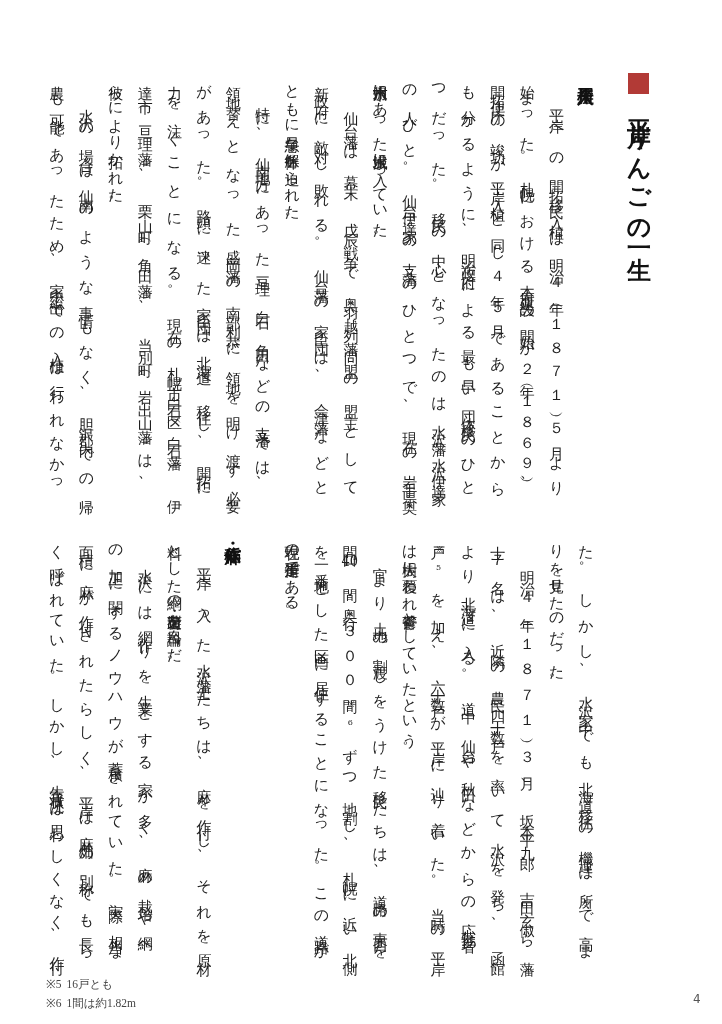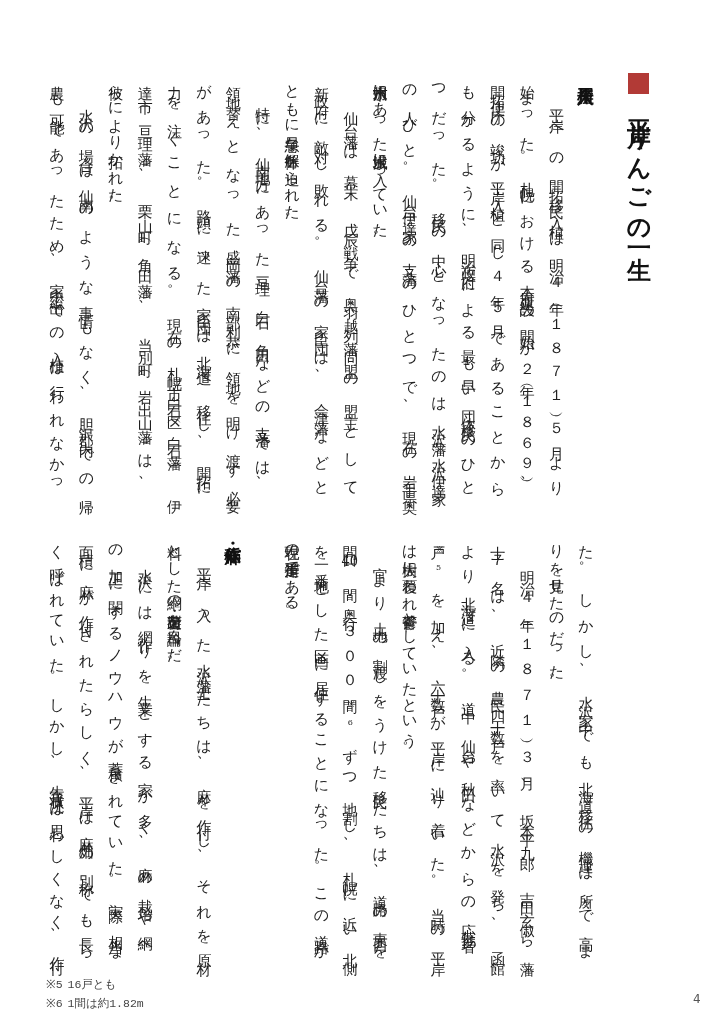--- a/index.html
+++ b/index.html
@@ -73,21 +73,21 @@
     .note {
       font-size: 8px;
       text-orientation: upright;
       letter-spacing: 0;
     }
     
     .footnotes {
       position: absolute;
       left: 46px;
       top: 975px;
-      font-family: Liberation Mono, monospace;
+      font-family: Liberation Serif, serif;
       font-size: 11.5px;
       line-height: 19px;
       color: #444444;
     }
     .footnotes .fn-text { margin-left: 5px; }
     .page-number {
       position: absolute;
       left: 693px;
       top: 992px;
       font-family: "DejaVu Sans", "Liberation Sans", sans-serif;

